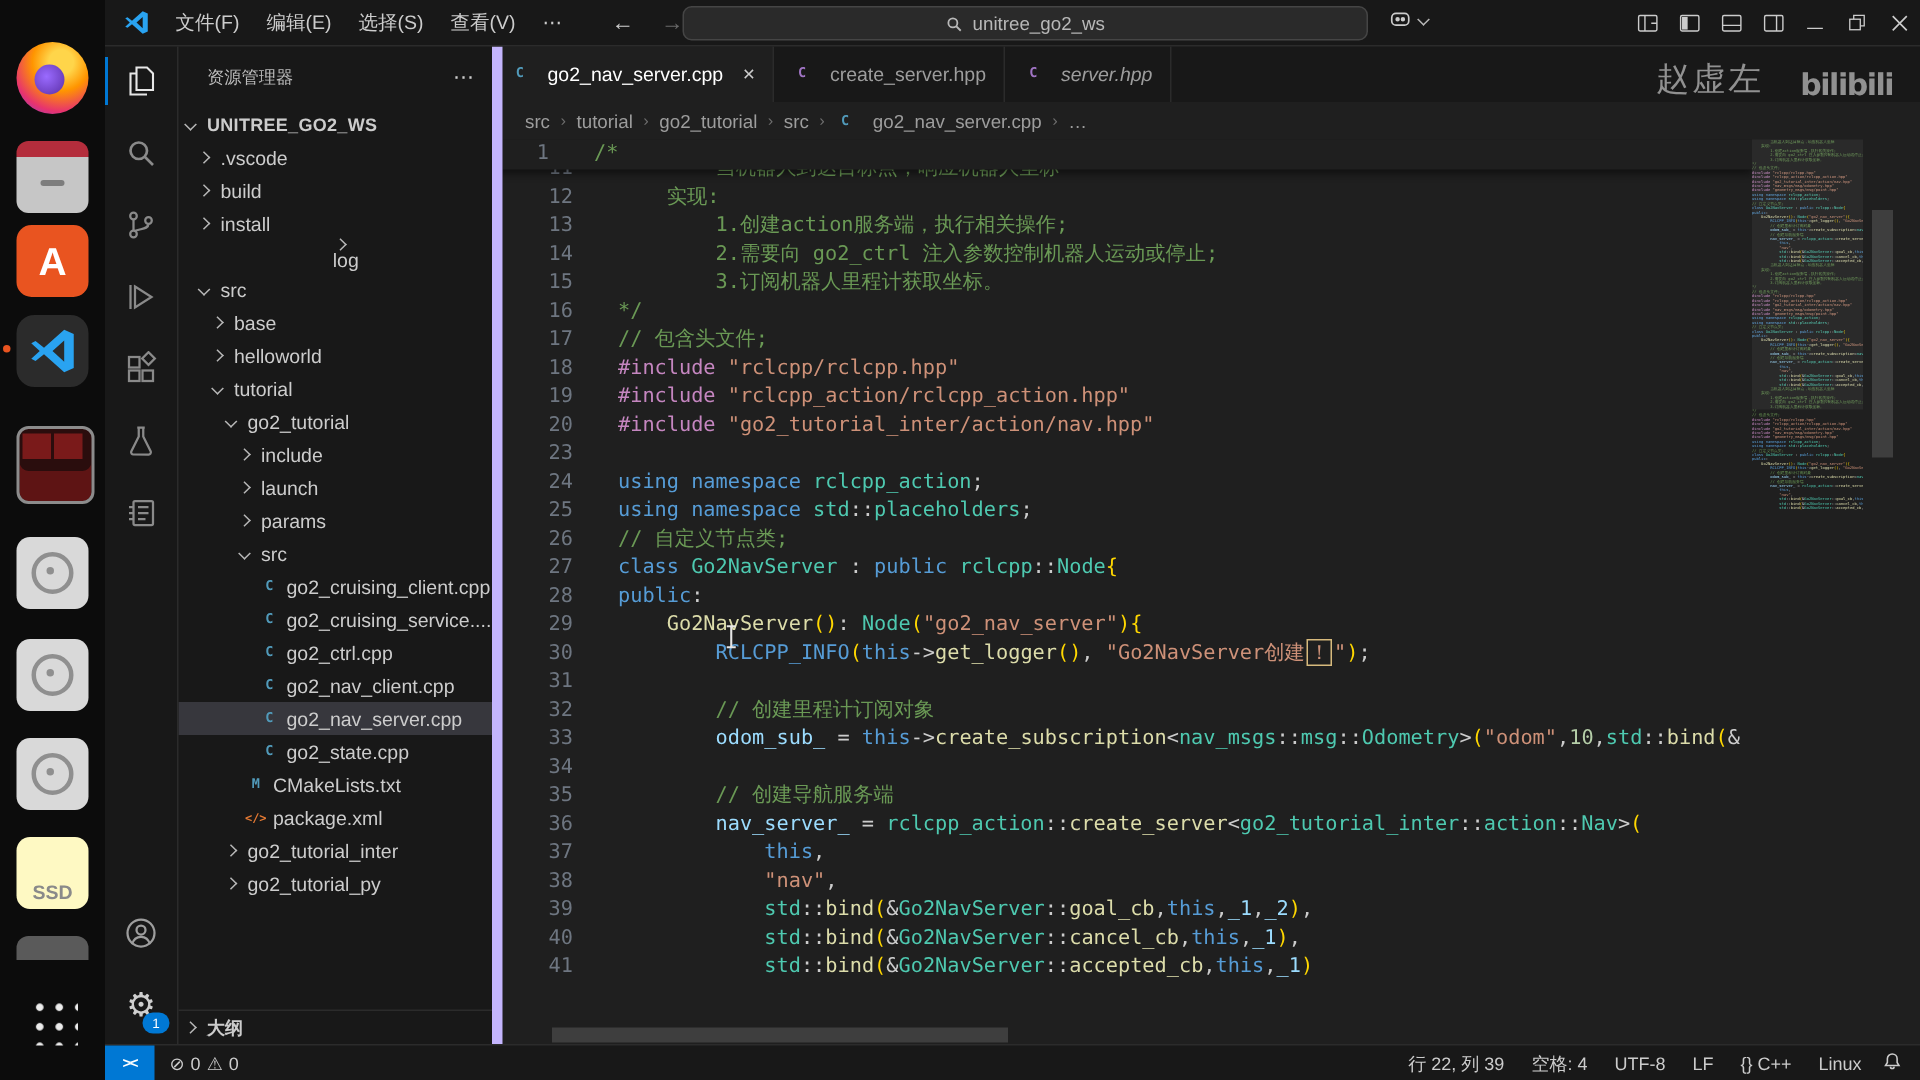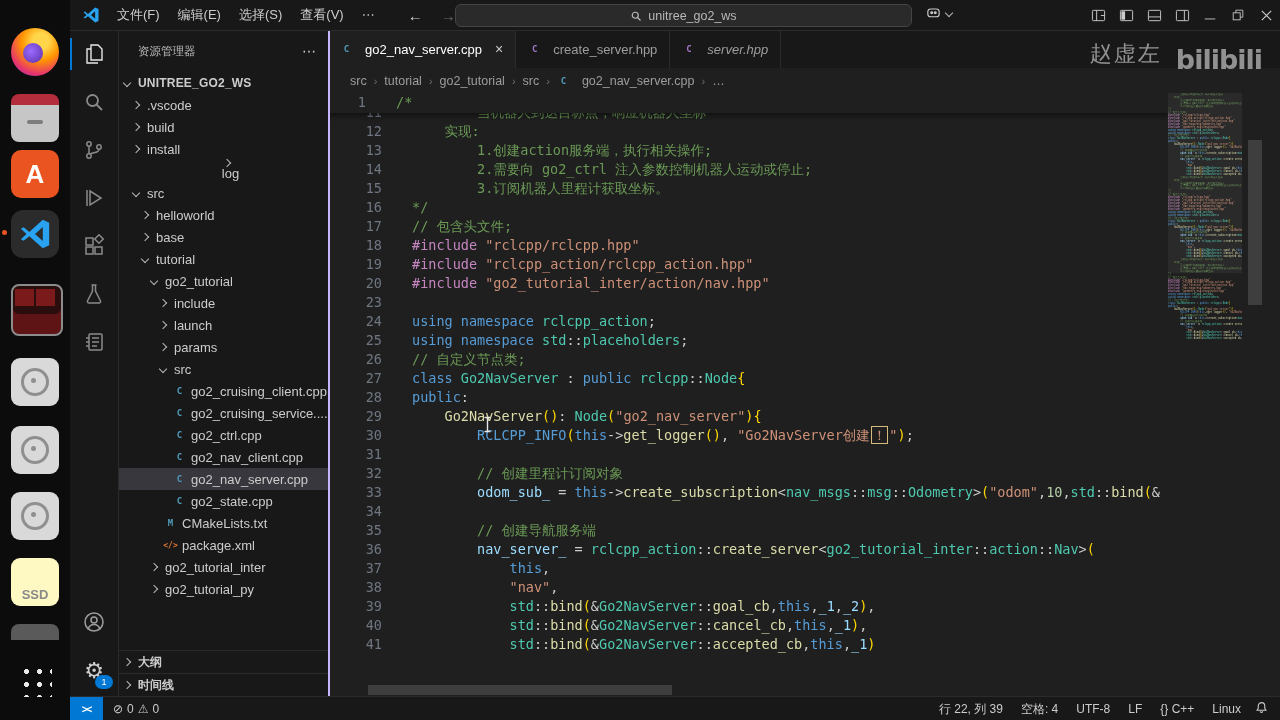--- a/index.html
+++ b/index.html
@@ -38,37 +38,37 @@
   .tb-logo{width:18px;height:18px;margin:0 8px 0 12px;}
   .menu-item{padding:0 9px;line-height:30px;color:#cccccc;font-size:13px;}
   .nav-arrows{margin-left:24px;display:flex;gap:18px;font-size:15px;color:#cfcfcf;}
   .nav-fwd{color:#6a6a6a;}
   .cmd-center{position:absolute;left:385px;top:4px;width:455px;height:21px;background:#2a2a2a;
               border:1px solid #454545;border-radius:6px;display:flex;align-items:center;justify-content:center;
               color:#b8b8b8;font-size:12.5px;gap:6px;}
   .copilot{position:absolute;left:855px;top:4px;display:flex;align-items:center;gap:4px;color:#cccccc;}
   .tb-right{position:absolute;right:0;top:0;height:30px;display:flex;align-items:center;}
   .tb-ic{width:28px;height:30px;display:flex;align-items:center;justify-content:center;color:#cccccc;}
-  .wm{position:absolute;right:18px;top:32px;z-index:40;display:flex;align-items:center;gap:14px;
+  .wm{position:absolute;right:18px;top:32px;z-index:40;display:flex;align-items:flex-end;gap:24px;
       color:rgba(220,220,220,.62);pointer-events:none;}
   .wm-author{font-size:22px;letter-spacing:2px;}
-  .wm-logo{font-size:27px;font-weight:bold;letter-spacing:-1px;font-family:"DejaVu Sans",sans-serif;margin-top:12px;}
+  .wm-logo{font-size:20px;font-weight:bold;letter-spacing:-1px;font-family:"DejaVu Sans",sans-serif;margin-top:12px;}
   
   .activitybar{position:absolute;left:70px;top:30px;width:48px;height:666px;background:#181818;
                border-right:1px solid #2b2b2b;z-index:10;}
   .ab-item{position:relative;width:48px;height:48px;display:flex;align-items:center;justify-content:center;}
   .ab-item svg{width:24px;height:24px;}
   .ab-item.active::before{content:'';position:absolute;left:0;top:8px;bottom:8px;width:2px;background:#0078d4;}
   .ab-bottom{position:absolute;bottom:2px;left:0;}
   .badge{position:absolute;right:5px;bottom:5px;min-width:14px;height:14px;border-radius:8px;background:#0078d4;
          color:#fff;font-size:9px;display:flex;align-items:center;justify-content:center;padding:0 2px;}
   .gear{font-size:22px;color:#cfcfcf;font-family:"DejaVu Sans",sans-serif;}
   
   .sidebar{position:absolute;left:118px;top:30px;width:210px;height:666px;background:#181818;
-           border-right:2px solid #c4b5fd;z-index:5;overflow:hidden;}
+           border-right:7px solid #c4b5fd;z-index:5;overflow:hidden;}
   .sb-header{height:42px;display:flex;align-items:center;justify-content:space-between;padding:0 12px 0 20px;
              color:#bbbbbb;font-size:11.5px;}
   .sb-more{color:#cccccc;font-size:14px;}
   .row{position:relative;height:22px;display:flex;align-items:center;white-space:nowrap;font-size:13px;color:#cccccc;}
   .row.selected{background:#37373d;}
   .chev{display:inline-block;width:5px;height:5px;border-right:1.4px solid #b8b8b8;border-bottom:1.4px solid #b8b8b8;
         transform:rotate(-45deg);margin-right:8px;flex:none;}
   .chev.down{transform:rotate(45deg);}
   .fico{flex:none;width:13px;height:14px;margin-right:5px;border-radius:2px;font-size:9px;font-weight:bold;
         display:flex;align-items:center;justify-content:center;font-family:"DejaVu Sans Mono",monospace;}
@@ -315,25 +315,25 @@
         <div class="row" style="padding-left: 15px; flex-direction: column;">
           <span class="chev"></span>
           <span>log</span>
         </div>
         <div class="row" style="padding-left: 15px;">
           <span class="chev down"></span>
           <span>src</span>
         </div>
         <div class="row" style="padding-left: 24px;">
           <span class="chev"></span>
+          <span>base</span>
+        </div>
+        <div class="row" style="padding-left: 24px;">
+          <span class="chev"></span>
           <span>helloworld</span>
-        </div>
-        <div class="row" style="padding-left: 24px;">
-          <span class="chev"></span>
-          <span>base</span>
         </div>
         <div class="row" style="padding-left: 24px;">
           <span class="chev down"></span>
           <span>tutorial</span>
         </div>
         <div class="row" style="padding-left: 33px;">
           <span class="chev down"></span>
           <span>go2_tutorial</span>
         </div>
         <div class="row" style="padding-left: 42px;">
@@ -390,24 +390,20 @@
         </div>
         <div class="row" style="padding-left: 33px;">
           <span class="chev"></span>
           <span>go2_tutorial_py</span>
         </div>
       </div>
     <div class="sb-sections" id="sections">
         <div class="sb-section">
           <span class="chev"></span>
           <span>大纲</span>
-        </div>
-        <div class="sb-section">
-          <span class="chev"></span>
-          <span>时间线</span>
         </div>
       </div>
   </div>
 
   <div class="editor">
     <div class="tabbar" id="tabbar">
         <div class="tab active">
           <span class="fico cpp">C</span>
           <span class="tab-label">go2_nav_server.cpp</span>
           <span class="tab-close">×</span>

